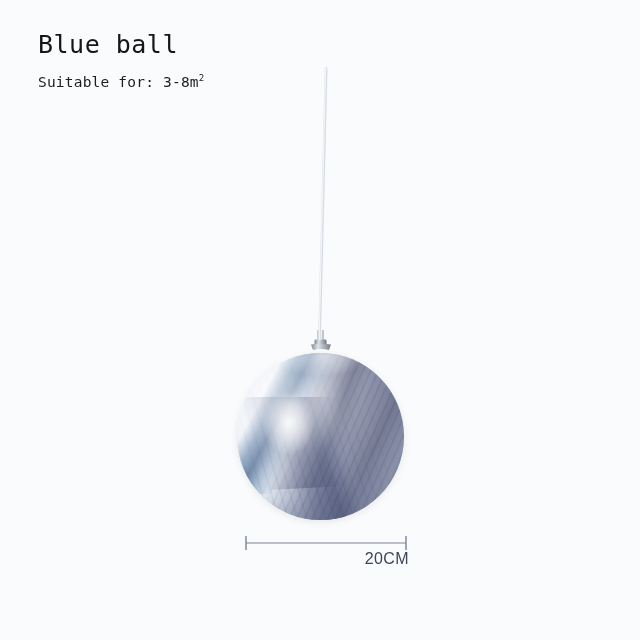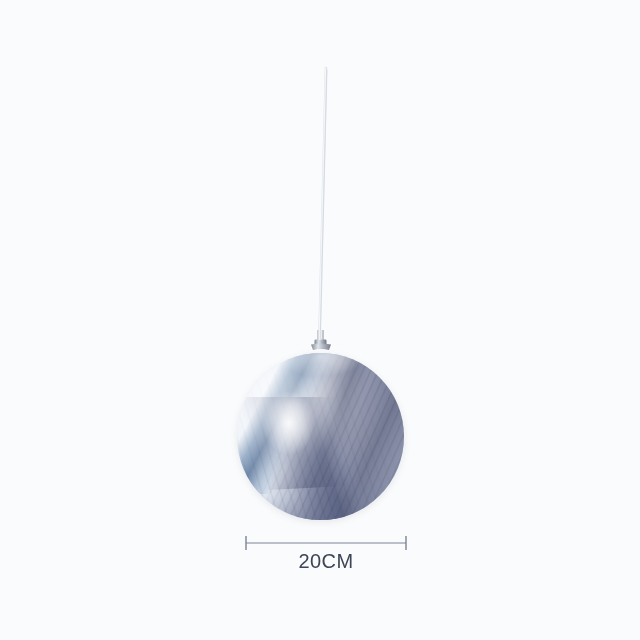--- a/index.html
+++ b/index.html
@@ -190,33 +190,37 @@
     left: 243px;
     top: 534px;
     width: 166px;
     height: 20px;
   }
   .dim-label {
     position: absolute;
     left: 243px;
     top: 550px;
     width: 166px;
-    text-align: center;
+    text-align: right;
     font-family: "Liberation Sans", "DejaVu Sans", sans-serif;
-    font-size: 20px;
+    font-size: 16px;
     letter-spacing: 0.4px;
     color: #3c4656;
   }
 </style>
 </head>
 <body>
 
 <div id="canvas">
 
-
+  <div class="title">Blue ball</div>
+
+  <div class="spec-line spec-1">
+    <span>Suitable for: 3-8m<span class="sup">2</span></span>
+  </div>
 
 
   <svg class="cable" viewBox="0 0 640 640">
     <line x1="326" y1="68" x2="319.5" y2="334" stroke="#dfe3e9" stroke-width="2.6" stroke-linecap="round"></line>
     <line x1="325.6" y1="68" x2="319.2" y2="334" stroke="#f4f6f8" stroke-width="1.1" stroke-linecap="round"></line>
     <line x1="327" y1="70" x2="320.6" y2="332" stroke="#c9cfd8" stroke-width="0.7" stroke-linecap="round" opacity="0.7"></line>
   </svg>
 
   <div class="cap-wrap">
     <svg width="28" height="22" viewBox="0 0 28 22">

